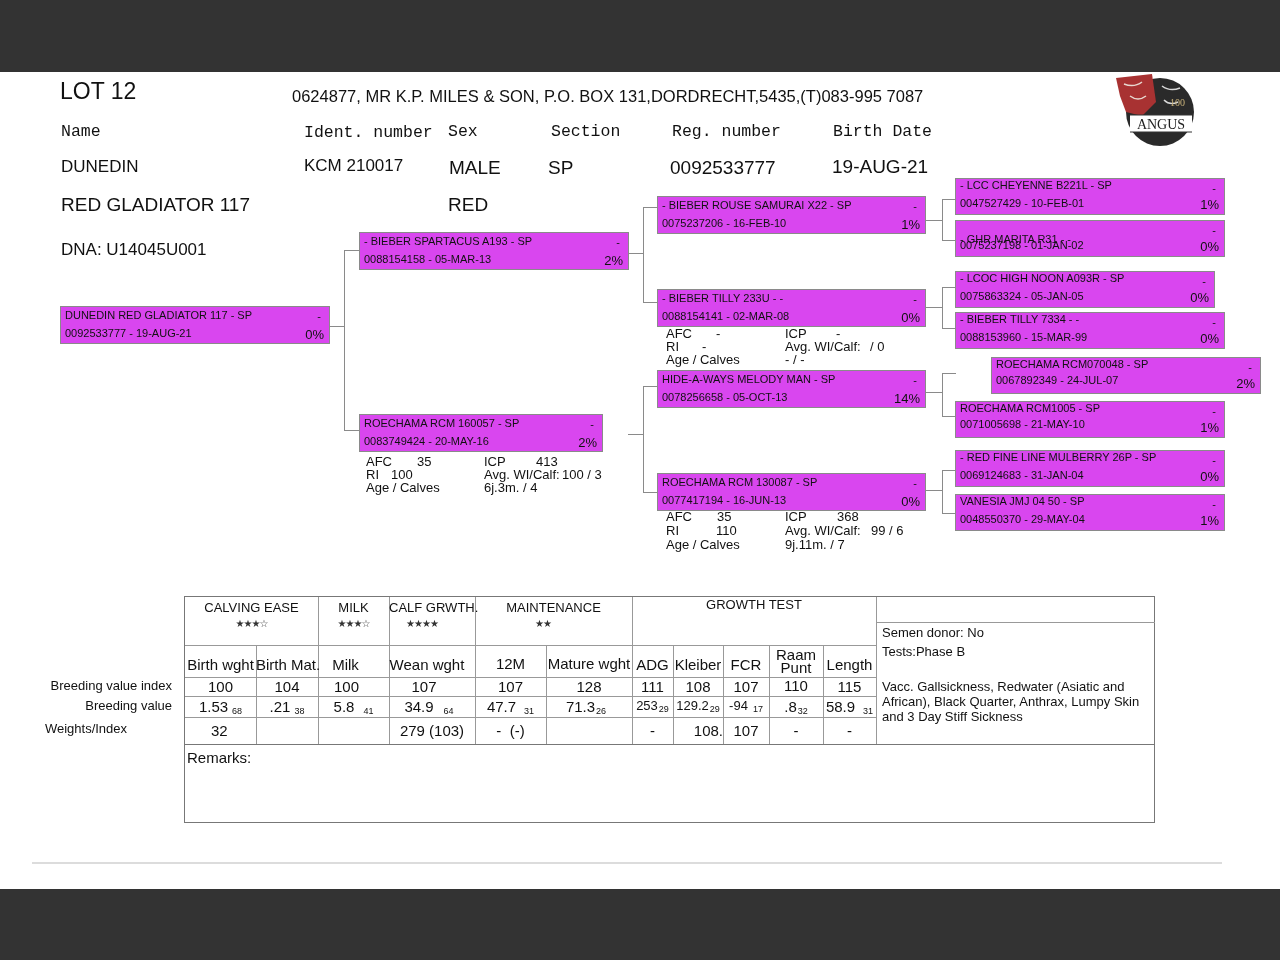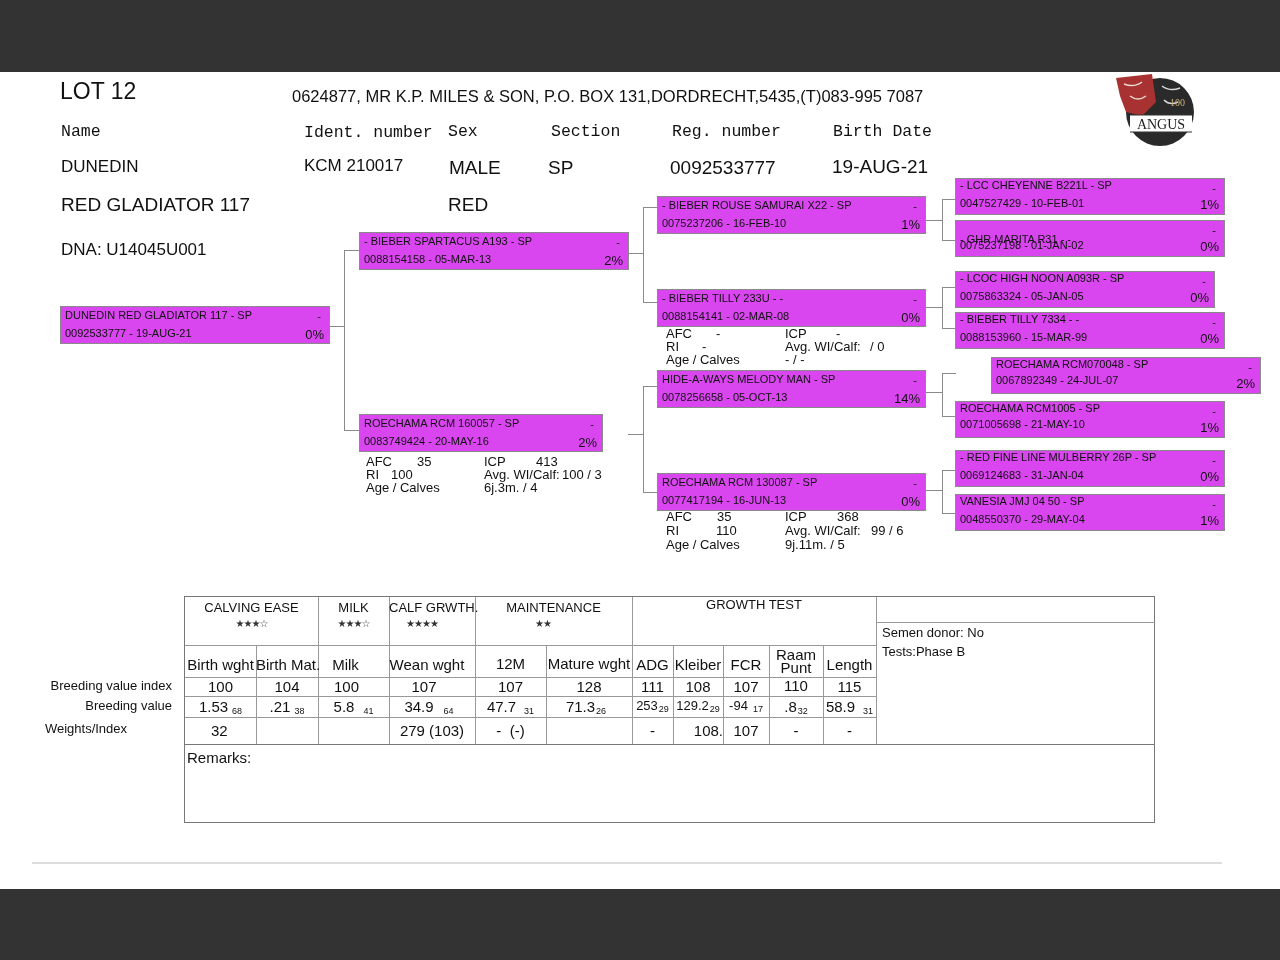--- a/index.html
+++ b/index.html
@@ -182,21 +182,21 @@
 <div class="stats" style="left:666px;top:510px;width:260px;height:40px;">
   <span style="left:0;top:0;">AFC</span>
   <span style="left:51px;top:0;">35</span>
   <span style="left:119px;top:0;">ICP</span>
   <span style="left:171px;top:0;">368</span>
   <span style="left:0;top:14px;">RI</span>
   <span style="left:50px;top:14px;">110</span>
   <span style="left:119px;top:14px;">Avg. WI/Calf:</span>
   <span style="left:205px;top:14px;">99 / 6</span>
   <span style="left:0;top:28px;">Age / Calves</span>
-  <span style="left:119px;top:28px;">9j.11m. / 5</span>
+  <span style="left:119px;top:28px;">9j.11m. / 7</span>
 </div>
 
 <div class="pbox small" style="left:955px;top:178px;width:270px;height:37px;">
   <span class="nm" style="top:0;">- LCC CHEYENNE B221L - SP</span>
   <span class="dash">-</span>
   <span class="rg" style="top:18px;">0047527429 - 10-FEB-01</span>
   <span class="pct">1%</span>
 </div>
 <div class="pbox small" style="left:955px;top:220px;width:270px;height:37px;">
   <span class="nm" style="top:12px;">- GHR MARITA R31 - -</span>
@@ -320,18 +320,19 @@
   <div class="cell" style="left:290px;top:125px;width:71px;white-space:pre;">-  (-)</div>
   <div class="cell" style="left:361px;top:125px;width:86px;"></div>
   <div class="cell" style="left:447px;top:125px;width:41px;">-</div>
   <div class="cell" style="left:488px;top:125px;width:50px;text-align:right;">108.</div>
   <div class="cell" style="left:538px;top:125px;width:46px;">107</div>
   <div class="cell" style="left:584px;top:125px;width:54px;">-</div>
   <div class="cell" style="left:638px;top:125px;width:53px;">-</div>
 
   <div class="side" style="left:697px;top:28px;">Semen donor: No</div>
   <div class="side" style="left:697px;top:47px;">Tests:Phase B</div>
+  <div class="side" style="left:697px;top:82px;width:260px;">Vacc. Gallsickness, Redwater (Asiatic and African), Black Quarter, Anthrax, Lumpy Skin and 3 Day Stiff Sickness</div>
 
   <div class="side" style="left:2px;top:153px;font-size:15px;">Remarks:</div>
 </div>
 
 <div class="divider"></div>
 <div class="bar-bottom"></div>
 
 </body></html>

